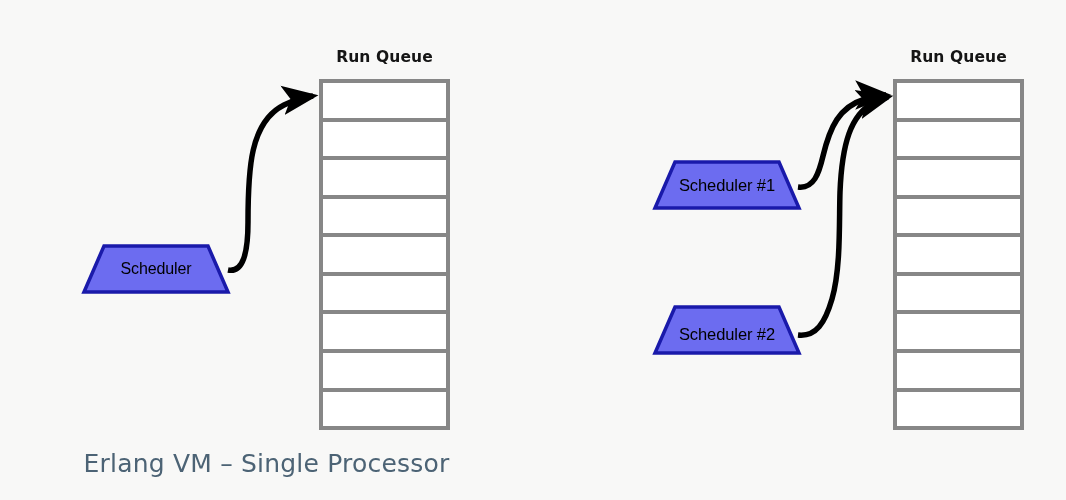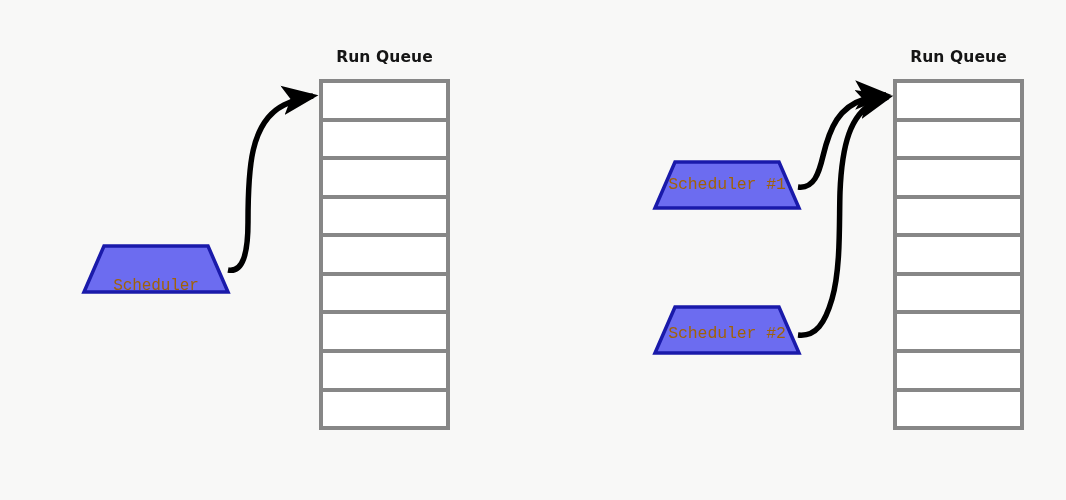--- a/index.html
+++ b/index.html
@@ -64,23 +64,23 @@
     justify-content: center;
   }
   .sched svg {
     position: absolute;
     left: 0; top: 0;
     overflow: visible;
   }
   .sched-label {
     position: relative;
     z-index: 2;
-    color: #a16207;
+    color: #000000;
     font-size: 16px;
-    font-family: Liberation Mono, monospace;
+    font-family: Liberation Sans, sans-serif;
     white-space: nowrap;
     letter-spacing: -0.1px;
     line-height: 1;
   }
   .sched-label.wide { font-size: 16.5px; }
 
   
   .arrow-layer {
     position: absolute;
     left: 0; top: 0;
@@ -122,36 +122,37 @@
         <div class="queue-cell" style="border-color: rgb(135, 135, 135); background: rgb(255, 255, 255);"></div>
         <div class="queue-cell" style="border-color: rgb(135, 135, 135); background: rgb(255, 255, 255);"></div>
         <div class="queue-cell" style="border-color: rgb(135, 135, 135); background: rgb(255, 255, 255);"></div>
         <div class="queue-cell" style="border-color: rgb(135, 135, 135); background: rgb(255, 255, 255);"></div>
         <div class="queue-cell" style="border-color: rgb(135, 135, 135); background: rgb(255, 255, 255);"></div>
         <div class="queue-cell" style="border-color: rgb(135, 135, 135); background: rgb(255, 255, 255);"></div>
         <div class="queue-cell" style="border-color: rgb(135, 135, 135); background: rgb(255, 255, 255);"></div>
         <div class="queue-cell" style="border-color: rgb(135, 135, 135); background: rgb(255, 255, 255);"></div>
       </div>
 
-    <div class="sched" id="sched-left" style="left:82px; top:227px; width:148px; height:50px;align-items:flex-end;">
+    <div class="sched" id="sched-left" style="left:82px; top:227px; width:148px; height:50px;">
       <svg width="148" height="50" viewBox="0 0 148 50" aria-hidden="true">
         <polygon points="22,2 126,2 146,48 2,48" fill="#6c6cf0" stroke="#1a1aaa" stroke-width="3.5" stroke-linejoin="miter"></polygon>
       </svg>
       <span class="sched-label">Scheduler</span>
     </div>
 
     <svg class="arrow-layer" viewBox="0 0 533 500">
       <defs>
         <marker id="ah-l" markerWidth="7" markerHeight="7" refX="5.6" refY="3.1" orient="auto" markerUnits="strokeWidth">
           <path d="M0,0.4 L6.6,3.1 L0,5.8 L1.5,3.1 Z" fill="#000000"></path>
         </marker>
       </defs>
       <path class="arrow-path" d="M228,253 C243,256 248,236 248,205 C248,152 250,105 284,88 C296,82 306,80 313,79" marker-end="url(#ah-l)"></path>
     </svg>
 
+    <div class="caption" style="left:0; top:432px;">Erlang VM – Single Processor</div>
   </div>
 
   <div class="panel" id="panel-right">
 
     <div class="queue-title" style="left:360px; top:31px; width:131px;">Run Queue</div>
 
     <div class="queue" id="queue-right" style="left:360px; top:62px; width:131px; height:351px;">
         <div class="queue-cell" style="border-color: rgb(135, 135, 135); background: rgb(255, 255, 255);"></div>
         <div class="queue-cell" style="border-color: rgb(135, 135, 135); background: rgb(255, 255, 255);"></div>
         <div class="queue-cell" style="border-color: rgb(135, 135, 135); background: rgb(255, 255, 255);"></div>

